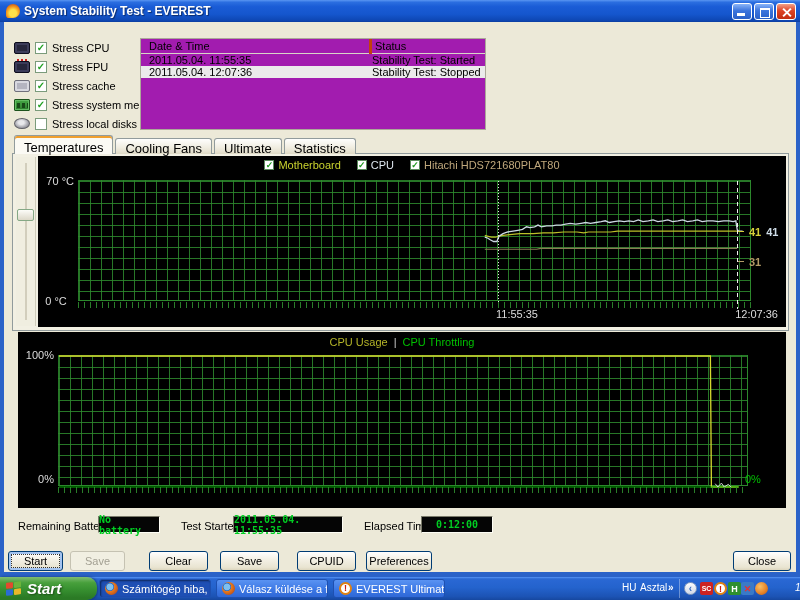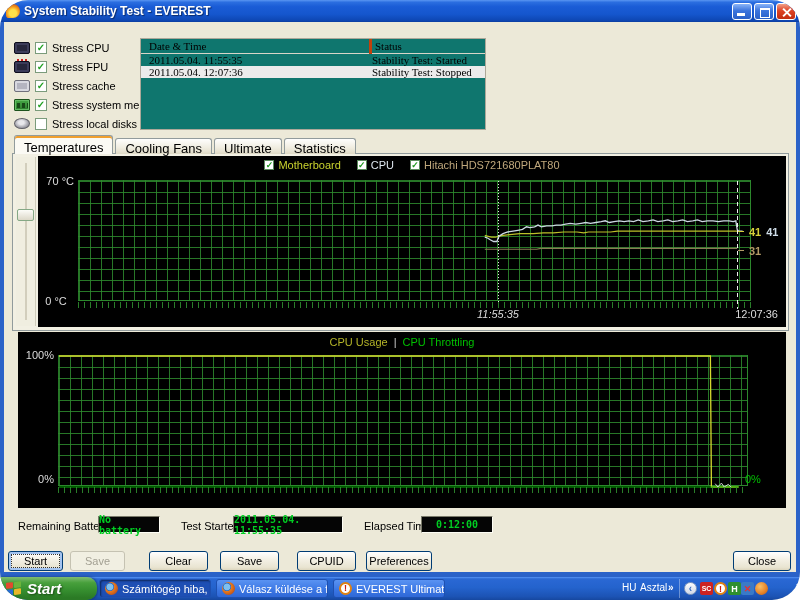--- a/index.html
+++ b/index.html
@@ -1,18 +1,18 @@
 <!DOCTYPE html>
 <html><head>
 <meta charset="utf-8">
 <style>
   * { margin:0; padding:0; box-sizing:border-box; }
   html,body { width:800px; height:600px; }
   body { font-family:"Liberation Sans", sans-serif; font-size:11px; color:#000; }
-  #screen { position:relative; width:800px; height:600px; background:#ece9d8; overflow:hidden;border-radius:28px; }
+  #screen { position:relative; width:800px; height:600px; background:#ece9d8; overflow:hidden; }
 
   
   .titlebar { position:absolute; left:0; top:0; width:800px; height:22px;
     background:linear-gradient(180deg,#5a96f2 0%,#2b6ee0 10%,#1a5cd6 30%,#1556cd 65%,#0e47b4 92%,#0b3da0 100%);
     display:flex; align-items:center; padding:0 4px; }
   .app-icon { width:14px; height:14px; margin:0 4px 0 2px; border-radius:50% 50% 50% 20%;
     background:radial-gradient(circle at 50% 65%, #ffe24a 0 30%, #f59a1e 55%, #c4521a 85%); }
   .title-text { color:#fff; font-weight:bold; font-size:12px; text-shadow:1px 1px 1px #0a2a6a; }
   .win-btns { position:absolute; right:4px; top:3px; display:flex; gap:2px; }
   .win-btn { width:20px; height:17px; border-radius:3px; border:1px solid #fff;
@@ -38,21 +38,21 @@
   .icon-ram { background:linear-gradient(180deg,#46a846,#2c7c2c); border:1px solid #1c521c; border-radius:1px;
     box-shadow:inset 0 0 0 1px #63bc63; }
   .icon-ram::before { content:""; position:absolute; left:2px; top:3px; width:11px; height:5px;
     background:repeating-linear-gradient(to right,#184a18 0 3px,transparent 3px 5px); }
   .icon-disk { background:radial-gradient(ellipse at 45% 40%, #e8e8ec 0 25%, #a8a8b0 60%, #787880 100%);
     border-radius:50%; border:1px solid #606068; height:11px; }
   .cb { width:12px; height:12px; background:#fff; border:1px solid #7b9b7b; display:flex; align-items:center;
     justify-content:center; font-size:10px; line-height:10px; color:#21a121; font-weight:bold; }
 
   
-  .log-panel { position:absolute; left:140px; top:38px; width:346px; height:92px; background:#0f766e; border:1px solid #aca899;font-family:Liberation Serif, serif; }
+  .log-panel { position:absolute; left:140px; top:38px; width:346px; height:92px; background:#a21caf; border:1px solid #aca899; }
   .log-head { display:flex; height:15px; border-bottom:1px solid #d8d5c8; align-items:center; }
   .log-col1 { width:228px; padding-left:8px; } .log-col2 { flex:1; padding-left:3px; border-left:3px solid #c2410c; height:15px; line-height:15px;}
   .log-row { display:flex; height:12px; line-height:12px; }
   .log-row .log-col2 { border-left:none; height:12px; line-height:12px; }
   .log-row.selected { background:#ebebeb; }
 
   
   .tabs { position:absolute; left:14px; top:135px; display:flex; align-items:flex-end; z-index:3; }
   .tab { height:16px; padding:2px 9px 0; margin-right:2px; border:1px solid #919b9c; border-bottom:none;
     border-radius:3px 3px 0 0; background:linear-gradient(180deg,#fefefd,#efecdf 60%,#dfdac6); font-size:13px; }
@@ -230,26 +230,26 @@
       <div class="marker marker-start" style="left: 419px;"></div>
       <div class="marker marker-end" style="left: 658px;"></div>
     </div>
     <div class="ticks" style="left:40px; top:146px; width:673px;"></div>
 
     <div class="end-val" style="left:700px; top:70px;">
       <span class="dash" style="background: rgb(214, 207, 58);"></span>
       <span style="color: rgb(214, 207, 58);">41</span>
       <span style="color: rgb(207, 221, 232);">41</span>
     </div>
-    <div class="end-val" style="left:700px; top:89px;text-align:right;">
+    <div class="end-val" style="left:700px; top:100px;text-align:right;">
       <span class="dash" style="background: rgb(179, 154, 102);"></span>
       <span style="color: rgb(179, 154, 102);">31</span>
     </div>
 
-    <div class="axis-label" style="left:420px; width:80px; top:152px; text-align:center;font-style:italic;">11:55:35</div>
+    <div class="axis-label" style="left:420px; width:80px; top:152px; text-align:right;">11:55:35</div>
     <div class="axis-label" style="left:680px; width:60px; top:152px; text-align:right;">12:07:36</div>
   </div>
 
   <div class="chart-panel" style="left:18px; top:332px; width:768px; height:176px;">
     <div class="usage-title">
       <span style="color: rgb(180, 180, 40);">CPU Usage</span>
       <span style="color: rgb(204, 204, 204);">|</span>
       <span style="color: rgb(0, 192, 0);">CPU Throttling</span>
     </div>
 

